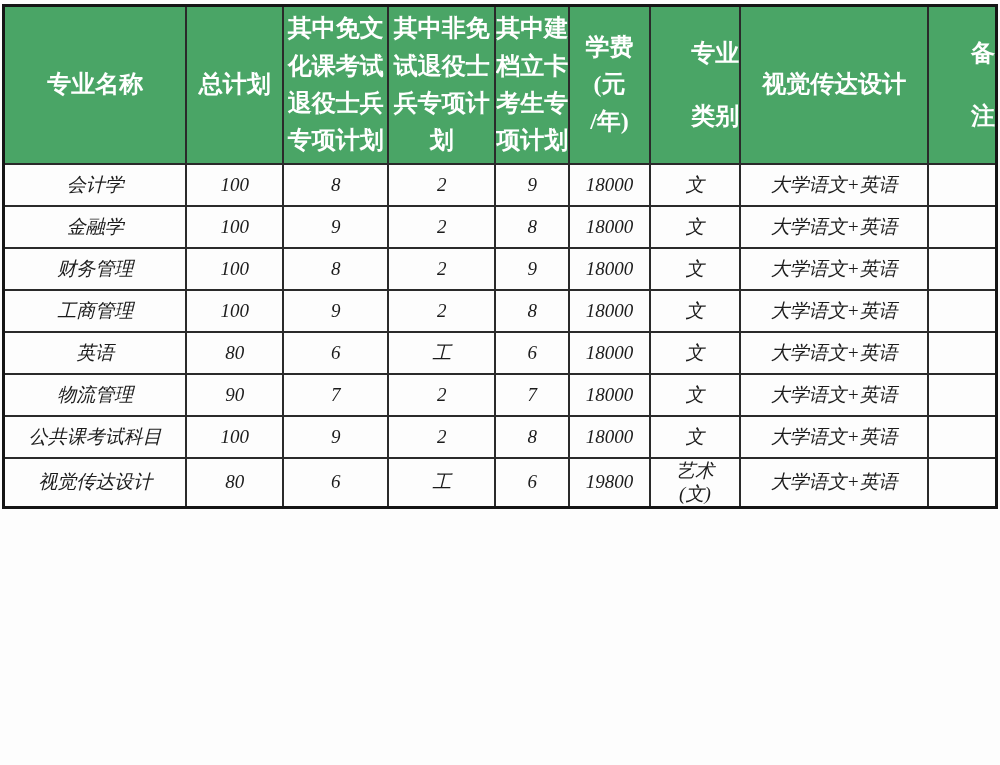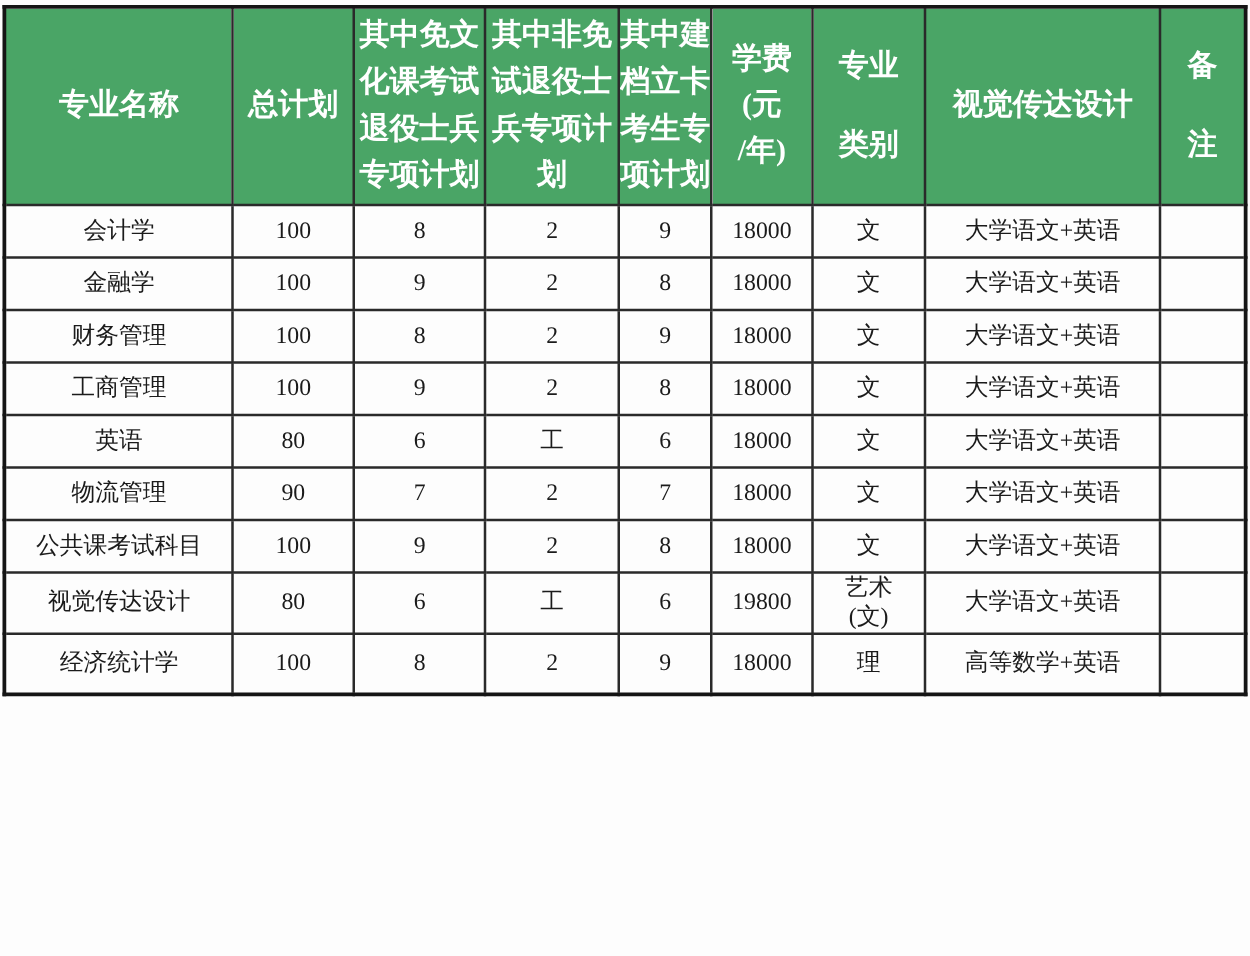--- a/index.html
+++ b/index.html
@@ -37,23 +37,23 @@
   thead th {
     background: #4aa566;
     color: #ffffff;
     font-weight: bold;
     font-size: 24px;
     line-height: 1.55;
     white-space: pre-line;
     border-color: #222222;
     border-bottom-width: 3px;
   }
-  thead th.spread { line-height: 2.6; }
+  thead th.spread { line-height: 2.6; text-align: right; }
   
-  tbody tr { height: 42px; }
+  tbody tr { height: 42px; font-style: italic; }
   tbody tr:nth-child(11) { height: 39px; }
   tbody tr:last-child { height: 48px; }
   tbody td {
     font-size: 19px;
     color: #1b1b1b;
     white-space: pre-line;
     line-height: 1.25;
   }
   tbody td.num { font-family: "Liberation Serif", "DejaVu Serif", serif; }
   tbody tr:nth-child(12) td:nth-child(4) { font-size: 25px; }
@@ -183,26 +183,15 @@
     <td class="num">80</td>
     <td class="num">6</td>
     <td class="num">工</td>
     <td class="num">6</td>
     <td class="num">19800</td>
     <td>艺术
 (文)</td>
     <td>大学语文+英语</td>
     <td></td>
   </tr>
-        <tr>
-    <td>经济统计学</td>
-    <td class="num">100</td>
-    <td class="num">8</td>
-    <td class="num">2</td>
-    <td class="num">9</td>
-    <td class="num">18000</td>
-    <td>理</td>
-    <td>高等数学+英语</td>
-    <td></td>
-  </tr>
       </tbody>
   </table>
 </div>
 
 </body></html>

